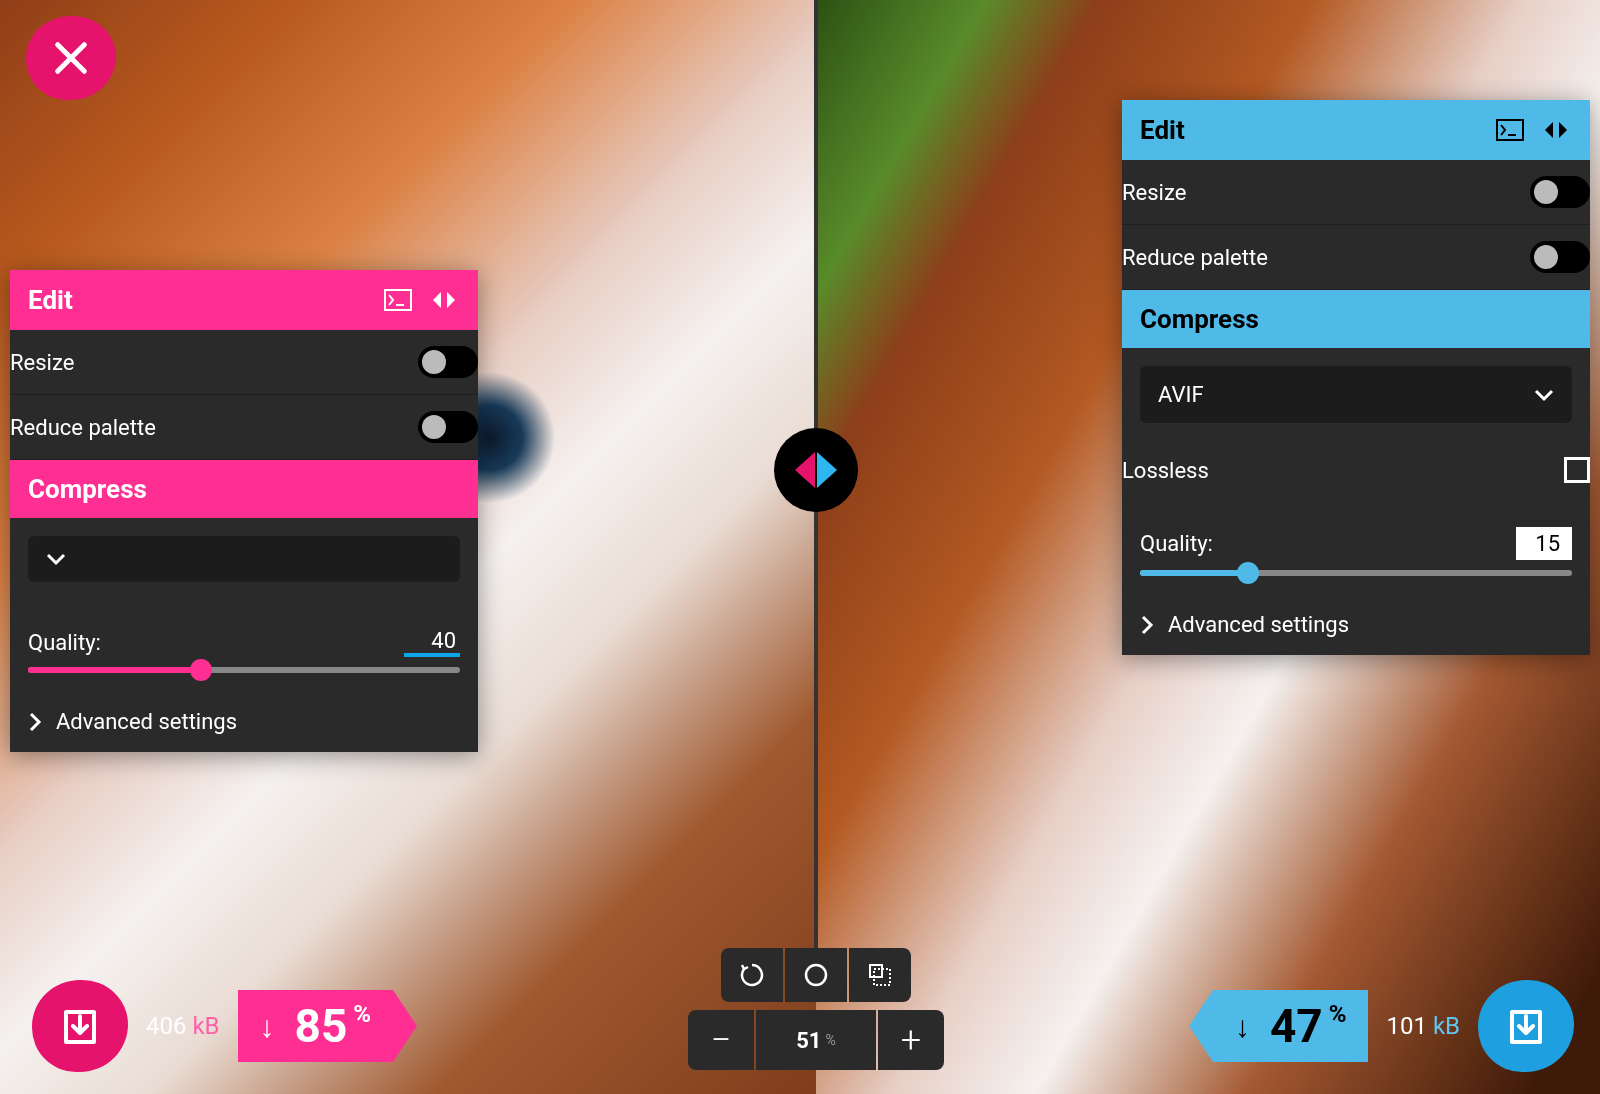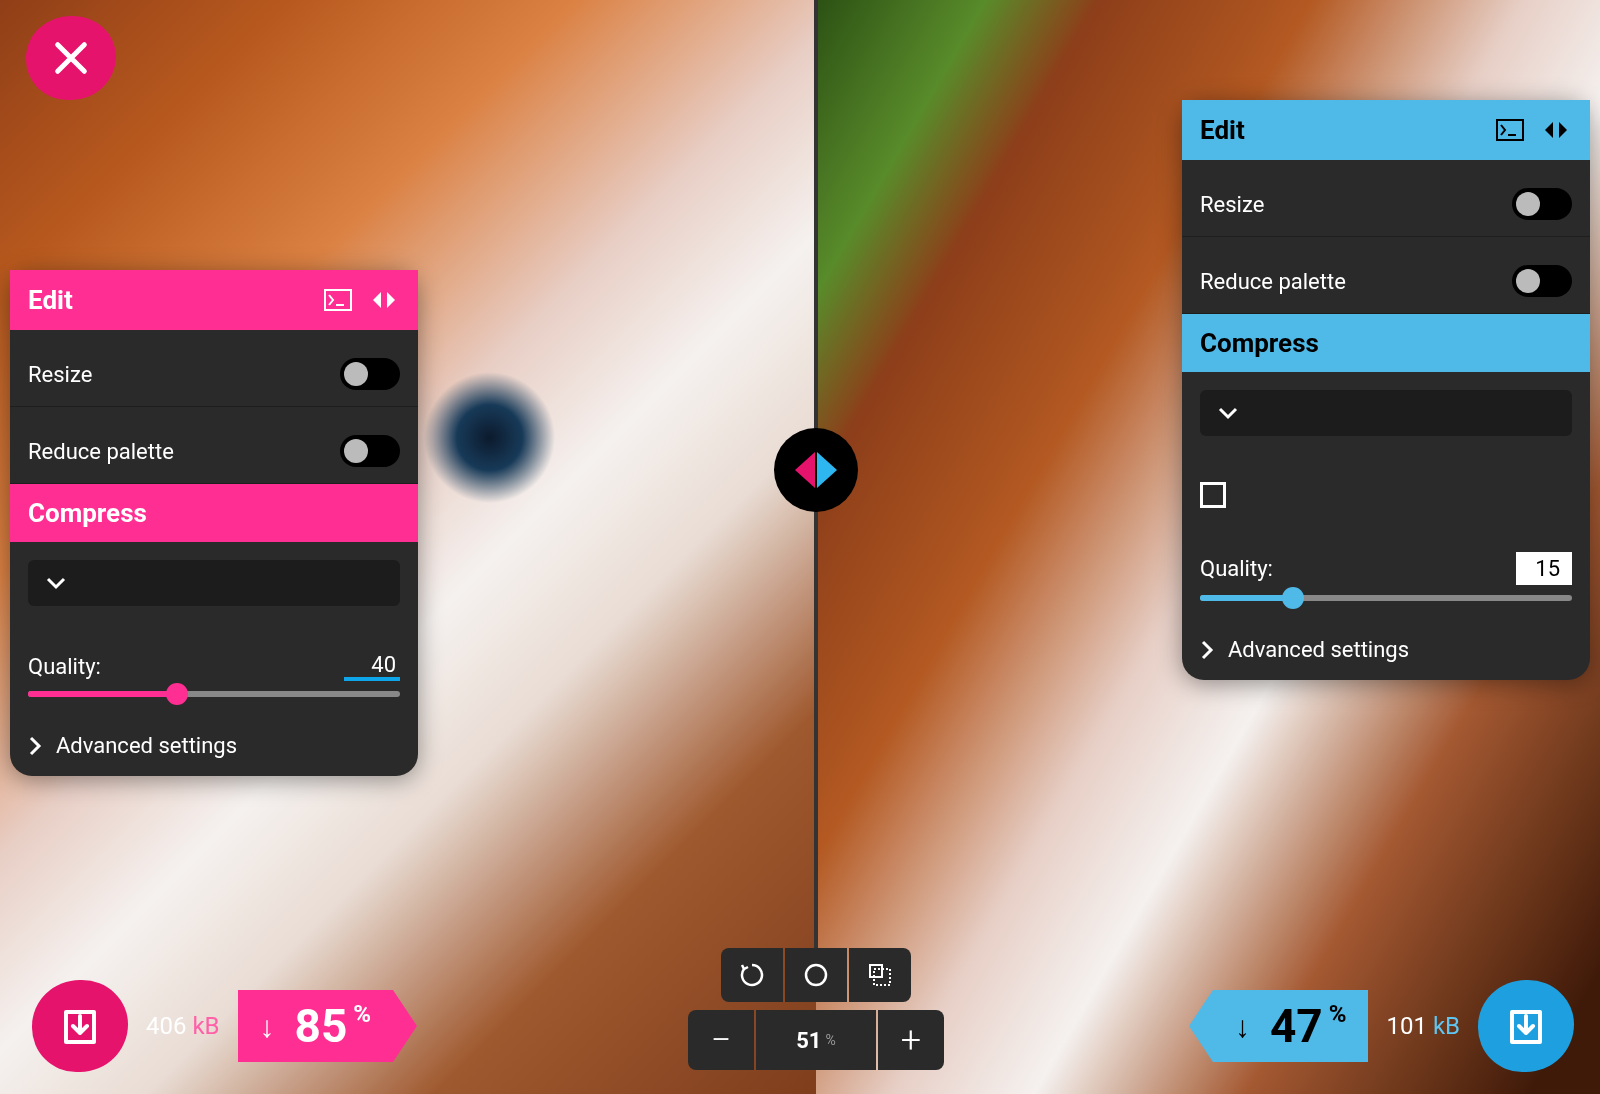--- a/index.html
+++ b/index.html
@@ -19,31 +19,31 @@
 .close-btn { position:absolute; top:16px; left:26px; width:90px; height:84px; background:#e6136c; border-radius:50% 48% 50% 46% / 50% 48% 52% 48%; display:flex; align-items:center; justify-content:center; cursor:pointer; }
 .close-btn svg { width:40px; height:40px; }
 
 
 .handle { position:absolute; top:470px; left:51%; transform:translate(-50%,-50%); width:84px; height:84px; background:#000; border-radius:50%; display:flex; align-items:center; justify-content:center; cursor:grab; }
 .handle span { display:inline-block; width:0; height:0; border-top:18px solid transparent; border-bottom:18px solid transparent; }
 .handle .l { border-right:20px solid #e6136c; margin-right:2px; }
 .handle .r { border-left:20px solid #2eb6f0; }
 
 
-.panel { position:absolute; width:408px; background:#2a2a2a; font-size:22px; color:#fff; box-shadow:0 4px 24px rgba(0,0,0,.4);border-radius:22px; }
+.panel { position:absolute; width:468px; background:#2a2a2a; font-size:22px; color:#fff; box-shadow:0 4px 24px rgba(0,0,0,.4); }
 .panel-left { left:10px; top:270px; }
 .panel-right { right:10px; top:100px; }
 
 .section-header { display:flex; align-items:center; padding:14px 18px; font-weight:700; font-size:26px; }
 .section-header .spacer { flex:1; }
 .hdr-icon { width:32px; height:32px; margin-left:14px; display:flex; align-items:center; justify-content:center; cursor:pointer; }
 .pink-hdr { background:#ff2e92; color:#fff; }
 .blue-hdr { background:#4fb9e8; color:#000; }
 
-.row { display:flex; align-items:center; padding:16px 18px; border-bottom:1px solid #1e1e1e;margin-top:12px; }
+.row { display:flex; align-items:center; padding:16px 0; border-bottom:1px solid #1e1e1e; }
 .row:last-child { border:none; }
 .row .label { flex:1; }
 .toggle { width:60px; height:32px; background:#000; border-radius:16px; position:relative; cursor:pointer; }
 .toggle::after { content:""; position:absolute; top:4px; left:4px; width:24px; height:24px; background:#bbb; border-radius:50%; }
 
 .select-row { padding:18px; }
 .select { background:#1c1c1c; border-radius:6px; padding:16px 18px; display:flex; align-items:center; cursor:pointer; }
 .select .label { flex:1; font-size:22px; }
 
 .slider-row { padding:10px 18px 18px; }
@@ -188,26 +188,28 @@
   </div>
   <div class="row">
     <span class="label">Reduce palette</span>
     <div class="toggle"></div>
   </div>
   <div class="section-header blue-hdr">
     <span>Compress</span>
   </div>
   <div class="select-row">
     <div class="select">
+      <span class="label">AVIF</span>
       <svg width="20" height="14" viewBox="0 0 20 14">
           <path d="M2 3 L10 11 L18 3" stroke="#fff" stroke-width="3" fill="none"></path>
         </svg>
     </div>
   </div>
   <div class="row" style="border:none;">
+    <span class="label">Lossless</span>
     <div class="checkbox"></div>
   </div>
   <div class="slider-row">
     <div class="slider-head">
       <span class="label">Quality:</span>
       <span class="val boxed">15</span>
     </div>
     <div class="slider blue">
       <div class="fill" style="width:25%"></div>
       <div class="thumb" style="left:25%"></div>

